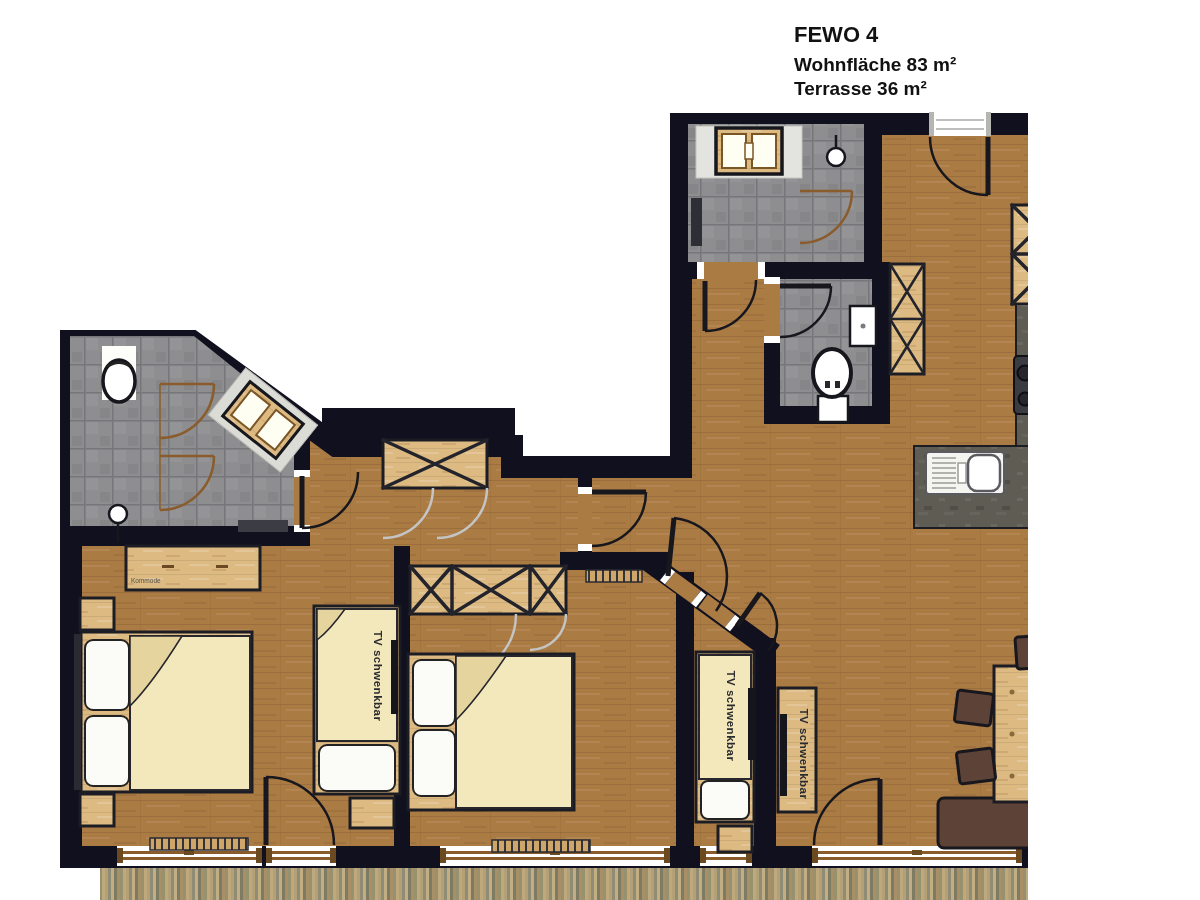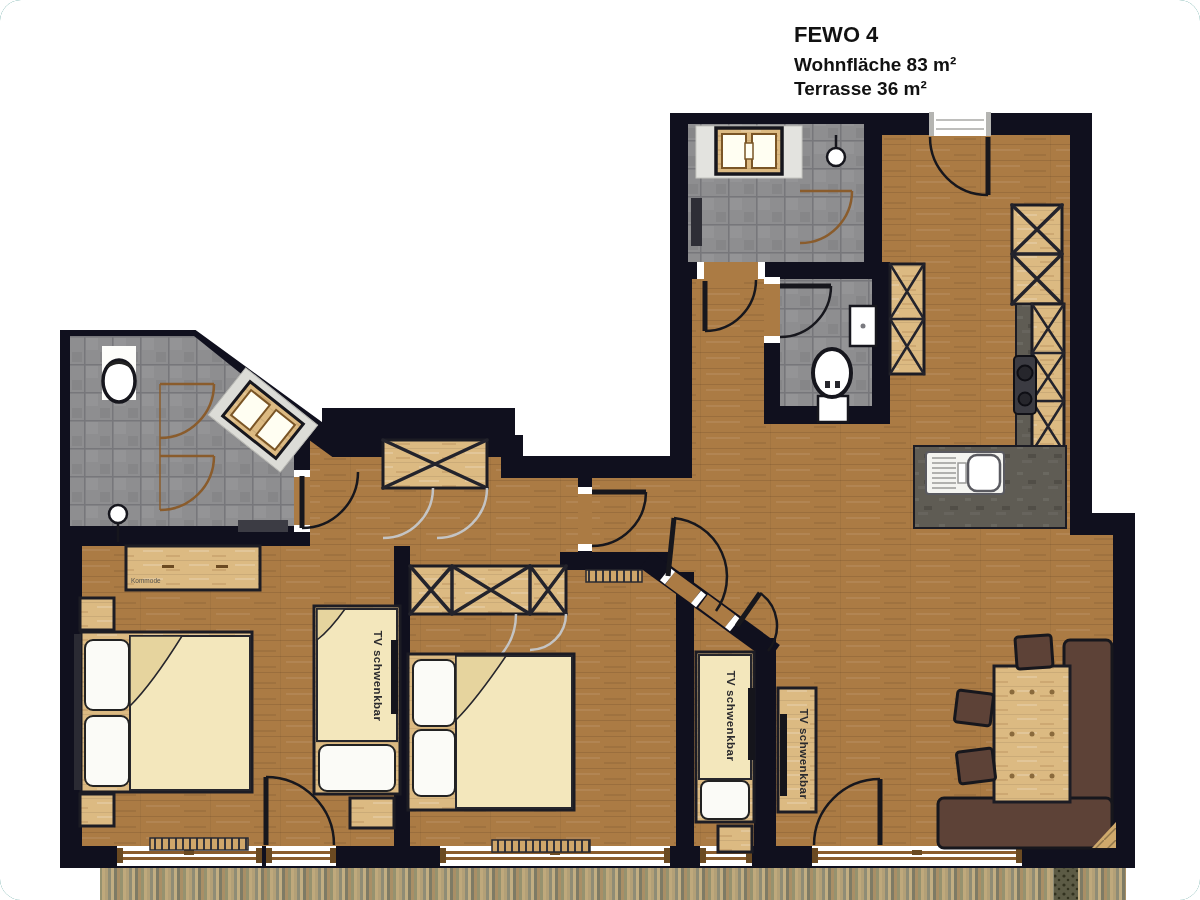--- a/index.html
+++ b/index.html
@@ -1,16 +1,16 @@
 <!DOCTYPE html>
 <html style="--wall: #10101e; --wood-floor: #ab7b44; --furniture-wood: #dcba82; --tile: #8e8e90; --countertop: #5f5c54; --duvet: #f3e7bc; --pillow: #fbfbf7; --bench: #5d4237; --terrace-deck: #a8946c; --door-arc: #17171d; --shower-arc-brown: #8a5c2c; --cabinet-arc-gray: #c4c4c4;"><head>
 <meta charset="utf-8">
 <style>
   html,body{margin:0;padding:0;background:#fff;}
-  .stage{position:relative;width:1200px;height:900px;background:#0f766e;overflow:hidden;border-radius:21px;}
+  .stage{position:relative;width:1028px;height:900px;background:#0f766e;overflow:hidden;}
   svg{display:block;}
   text{font-family:"Liberation Sans", sans-serif;}
   .title1{font-size:22px;font-weight:bold;fill:#111;}
   .title2{font-size:19px;font-weight:bold;fill:#111;}
   .tvlabel{font-size:11.5px;font-weight:600;fill:#2b2b2e;letter-spacing:.5px;}
   .tinylabel{font-size:6.5px;fill:#55524c;}
   .wall{fill:var(--wall);}
   .wallS{stroke:var(--wall);stroke-width:20;fill:none;}
   .gapwood{fill:var(--wood-floor);}
   .gapwoodS{stroke:var(--wood-floor);stroke-width:16;fill:none;}

